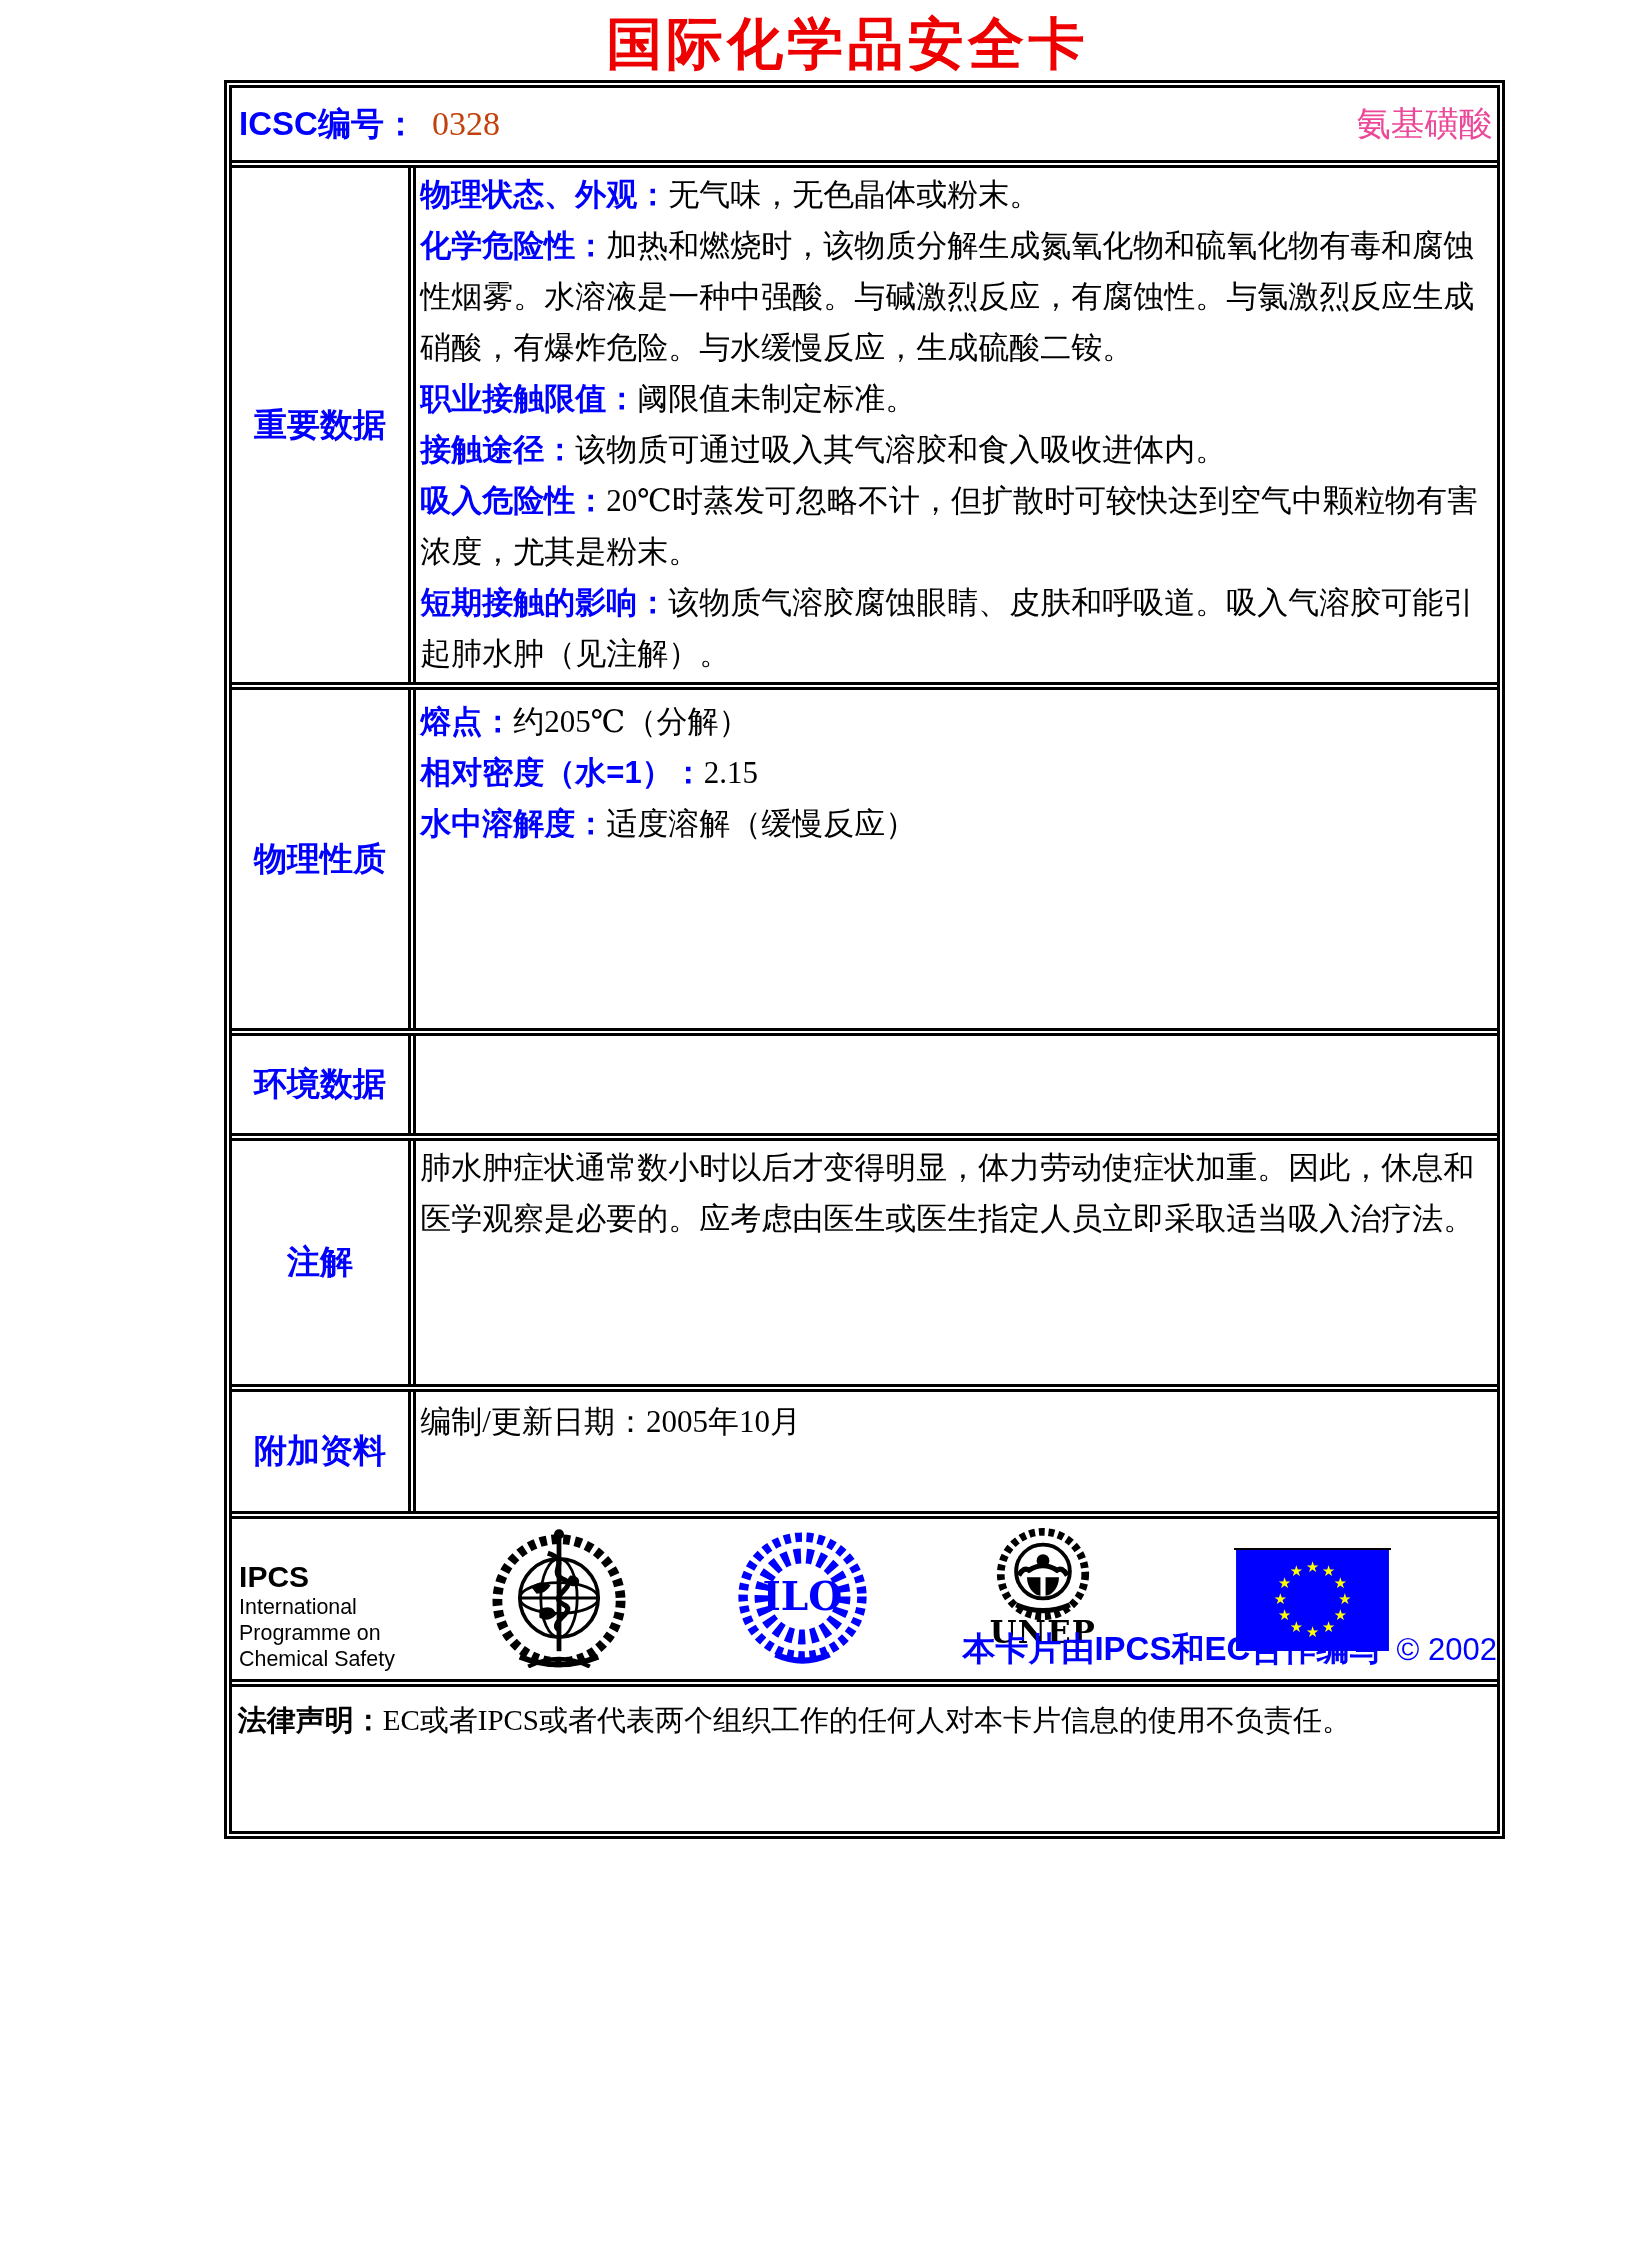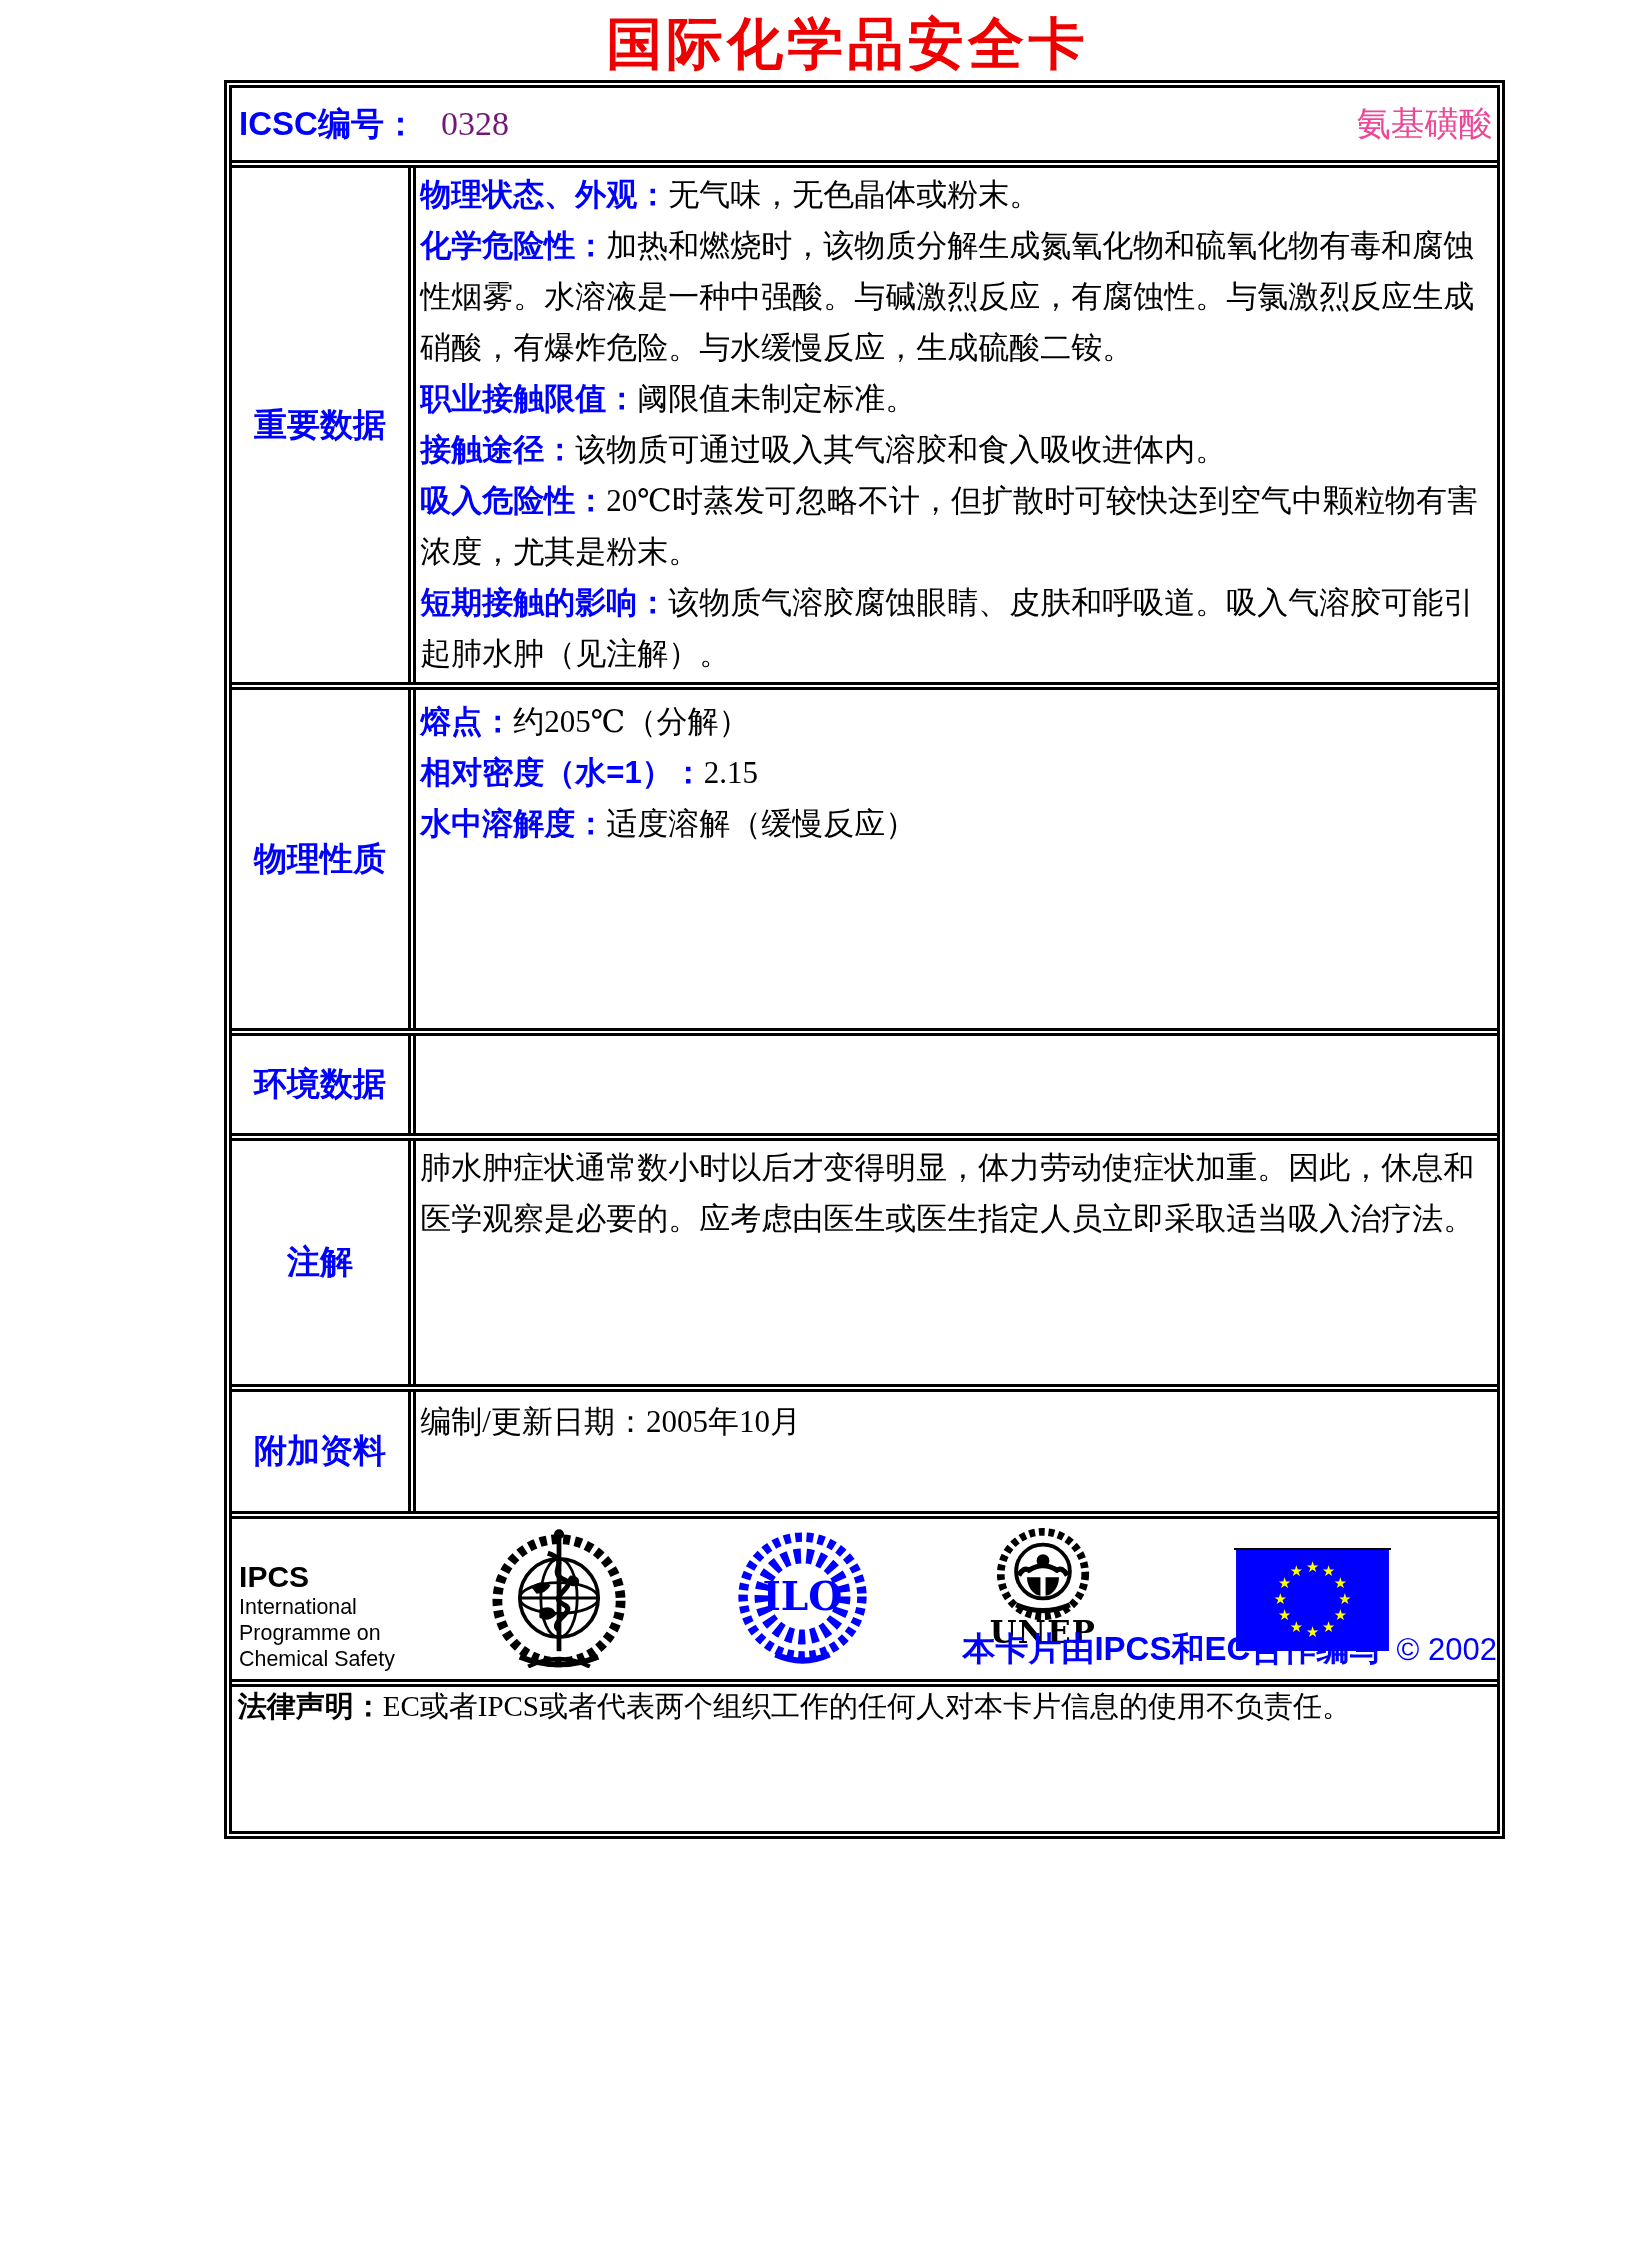--- a/index.html
+++ b/index.html
@@ -27,21 +27,21 @@
   .row:last-child { border-bottom: none; }
 
   
   .row-icsc       { height: 80px; align-items: center; padding: 0 4.3px 0 7.1px; }
   .row-important  { height: 522px; }
   .row-physical   { height: 346px; }
   .row-env        { height: 105px; }
   .row-notes      { height: 251px; }
   .row-additional { height: 127px; }
   .row-logos      { height: 168px; position: relative; display:block; }
-  .row-legal      { height: 67px; padding: 0 5.7px; }
+  .row-legal      { height: 67px; align-items: center; padding: 0 5.7px; }
 
   .label-cell {
     width: 184px; flex: 0 0 184px;
     border-right: 8.6px double #000;
     display: flex; align-items: center; justify-content: center;
     text-align: center;
   }
   .content-cell { flex: 1 1 auto; padding: 1.4px 7.1px 0 4.3px; }
 
   .blue-label, .field {
@@ -49,21 +49,21 @@
     font-family: "Liberation Sans", "DejaVu Sans", sans-serif;
   }
   .label-cell .blue-label { font-size: 33px; }
 
   .content-cell p { font-size: 31px; line-height: 51px; }
   .row-physical .content-cell { padding-top: 5.7px; }
   .row-notes .content-cell p, .row-additional .content-cell p { line-height: 51px; }
   .row-additional .content-cell { padding-top: 4.3px; }
 
   .icsc-left { font-size: 33px; display:flex; align-items: baseline; }
-  .icsc-left .num { margin-left: 24px; font-size: 34px; color:#701a75; }
+  .icsc-left .num { margin-left: 15px; font-size: 34px; color:#c2410c; }
   .chem-name { margin-left: auto; font-size: 34px; color:#ec4899; }
 
   
   .ipcs-block { position:absolute; left: 7.1px; top: 41px;
     font-family: "Liberation Sans", "DejaVu Sans", sans-serif; }
   .ipcs-block .ipcs-title { font-size: 30px; font-weight: bold; line-height: 34px; }
   .ipcs-block .ipcs-line { font-size: 21.4px; line-height: 26px; }
 
   .who-logo  { position:absolute; left: 257px; top: 8.6px; }
   .ilo-logo  { position:absolute; left: 503px; top: 10px; }

